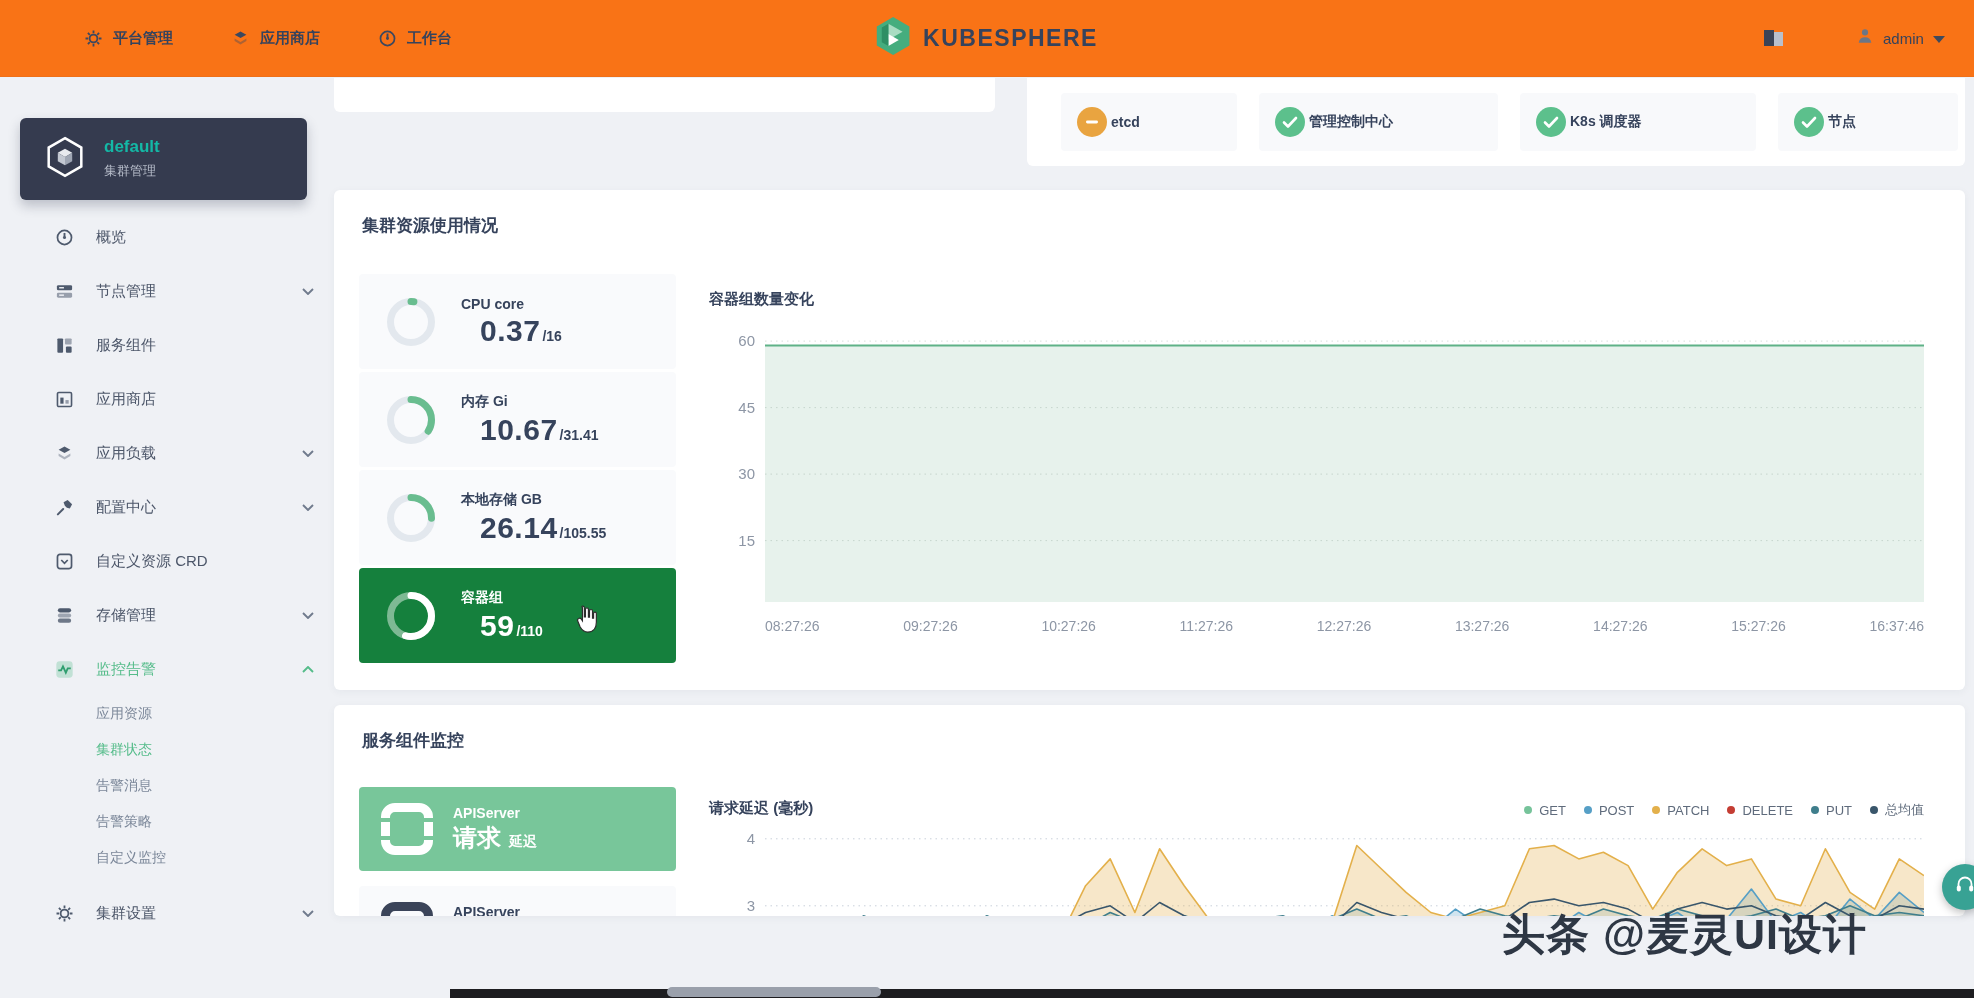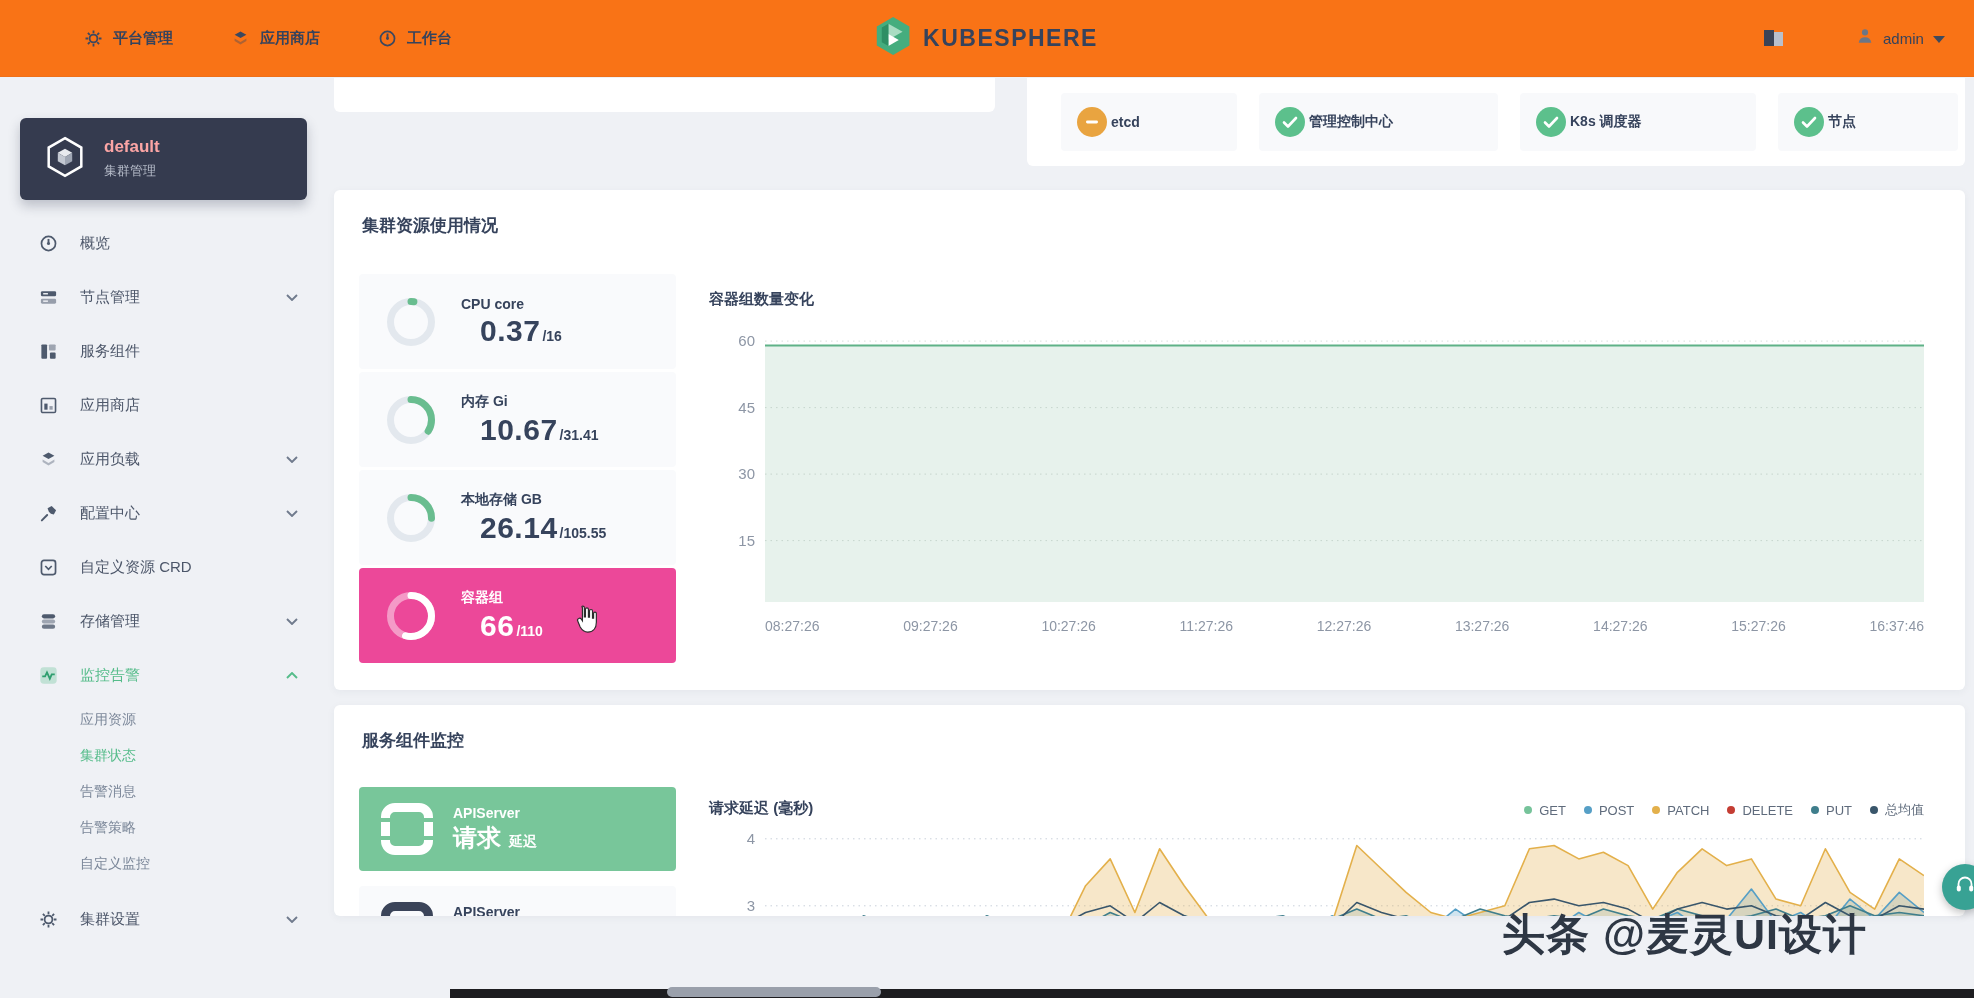--- a/index.html
+++ b/index.html
@@ -16,23 +16,23 @@
   .logo-text{font-size:23px;font-weight:700;letter-spacing:1.5px;color:#36435c;}
   .nav-docs{position:absolute;left:1763px;top:29px;cursor:pointer;}
   .nav-user{position:absolute;left:1856px;top:0;height:76px;display:flex;align-items:center;gap:9px;cursor:pointer;}
   .nav-user .uname{font-size:15px;color:#36435c;}
 
   
   .sidebar{position:absolute;left:0;top:76px;width:334px;bottom:0;}
   .cluster-card{position:absolute;left:20px;top:42px;width:287px;height:82px;background:#353b4f;border-radius:6px;
                 display:flex;align-items:center;gap:16px;padding-left:22px;box-sizing:border-box;cursor:pointer;
                 box-shadow:0 6px 12px rgba(40,48,70,.25);}
-  .cluster-name{font-size:17px;font-weight:700;color:#fca5a5;line-height:1.1;}
+  .cluster-name{font-size:17px;font-weight:700;color:#14b8a6;line-height:1.1;}
   .cluster-sub{font-size:13px;color:#b6bcc9;margin-top:5px;}
-  .menu{position:absolute;left:0;top:140px;width:100%;}
+  .menu{position:absolute;left:0;top:134px;width:100%;padding-left:16px;}
   .menu-item{height:54px;display:flex;align-items:center;padding-left:38px;gap:22px;font-size:15px;color:#4c5669;
              cursor:pointer;position:relative;}
   .menu-item .mi{display:inline-flex;width:20px;justify-content:center;color:#4e5a6d;}
   .menu-item .chev{position:absolute;right:36px;color:#707b8d;display:inline-flex;}
   .menu-item.active{color:#55bc8a;}
   .menu-item.active .chev{color:#55bc8a;}
   .sub-item{height:36px;display:flex;align-items:center;padding-left:80px;font-size:14px;color:#7b8799;cursor:pointer;}
   .sub-item.active{color:#55bc8a;}
   .menu-item.settings{margin-top:10px;}
 
@@ -56,21 +56,21 @@
 
   
   .res-col{position:absolute;left:25px;top:84px;width:317px;display:flex;flex-direction:column;gap:3px;}
   .res-card{height:95px;background:#f9fafc;border-radius:4px;display:flex;align-items:center;gap:24px;
             padding-left:26px;box-sizing:border-box;cursor:pointer;}
   .res-card .donut-wrap{width:52px;height:52px;flex:none;}
   .res-label{font-size:14px;font-weight:700;color:#36435c;}
   .res-value-row{display:flex;align-items:baseline;margin-top:2px;}
   .res-value{font-size:30px;font-weight:700;color:#36435c;letter-spacing:.5px;margin-left:19px;}
   .res-total{font-size:14px;font-weight:700;color:#36435c;margin-left:2px;}
-  .res-card.selected{background:#ec4899;}
+  .res-card.selected{background:#15803d;}
   .res-card.selected .res-label,.res-card.selected .res-value,.res-card.selected .res-total{color:#fff;}
 
   
   .chart1-title{position:absolute;left:375px;top:100px;font-size:15px;font-weight:700;color:#36435c;margin:0;}
   .c1-svg{position:absolute;left:431px;top:144px;}
   .ytick{position:absolute;width:46px;text-align:right;font-size:15px;color:#8d96a5;height:18px;line-height:18px;}
   .c1-yticks{position:absolute;left:375px;top:0;width:46px;}
   .c1-xlabels{position:absolute;left:431px;top:428px;width:1159px;display:flex;justify-content:space-between;
               font-size:14px;color:#8d96a5;}
   .c2-yticks{position:absolute;left:375px;top:0;width:46px;}
@@ -416,21 +416,21 @@
         </div>
       </div>
       <div class="res-card selected">
         <div class="donut-wrap"><svg width="52" height="52">
               <circle cx="26" cy="26" r="20.5" fill="none" stroke="rgba(255,255,255,0.45)" stroke-width="7"></circle>
               <circle cx="26" cy="26" r="20.5" fill="none" stroke="#ffffff" stroke-width="7" stroke-linecap="round" stroke-dasharray="69.6 128.8" transform="rotate(-90 26 26)"></circle>
             </svg></div>
         <div class="res-info">
           <div class="res-label">容器组</div>
           <div class="res-value-row">
-            <span class="res-value">66</span>
+            <span class="res-value">59</span>
             <span class="res-total">/110</span>
           </div>
         </div>
       </div>
     </div>
 
     <h3 class="chart1-title">容器组数量变化</h3>
     <div class="c1-yticks" id="c1-yticks">
         <div class="ytick" style="top:142px">60</div>
         <div class="ytick" style="top:209px">45</div>

